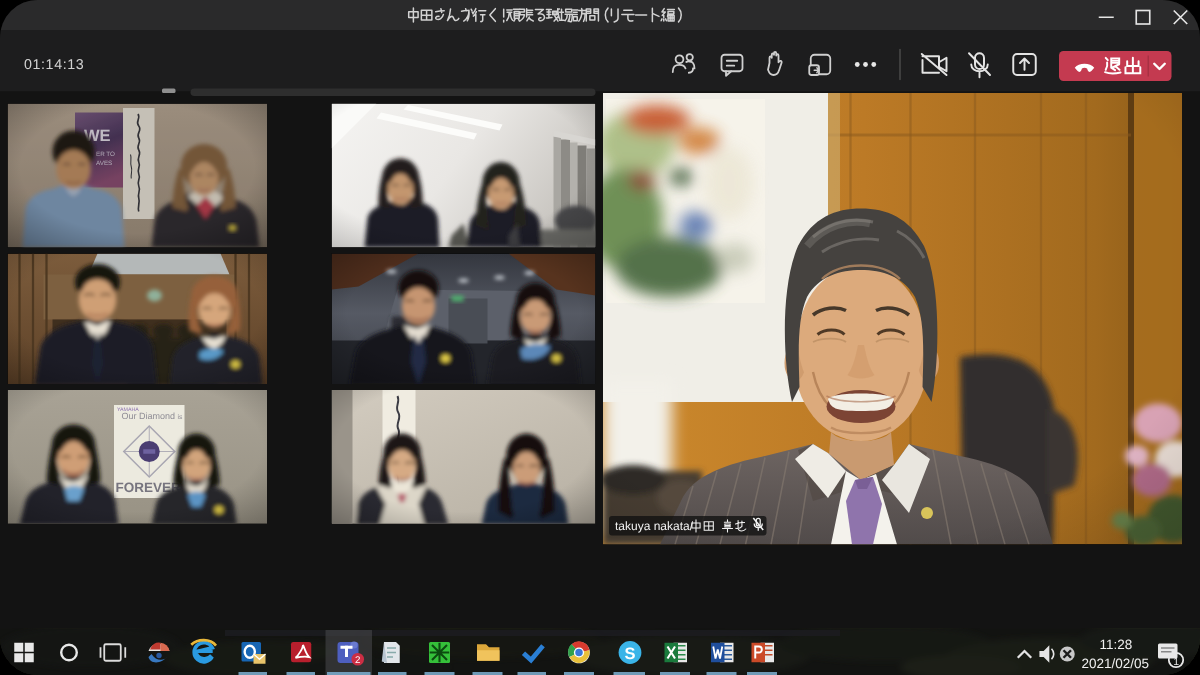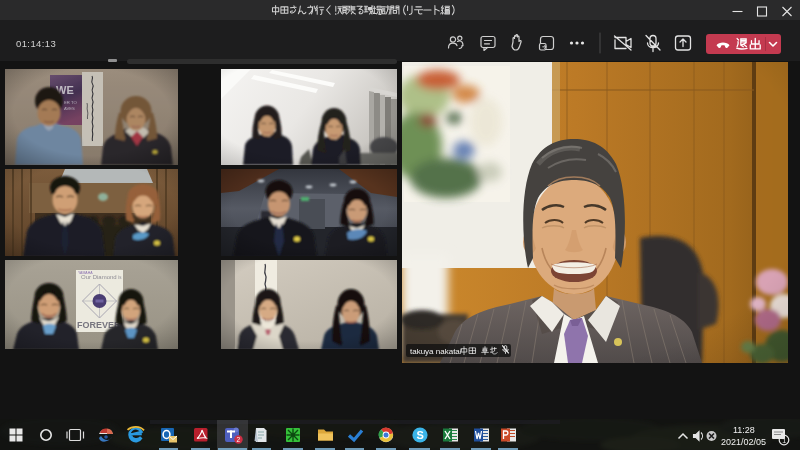--- a/index.html
+++ b/index.html
@@ -1,15 +1,15 @@
 <!DOCTYPE html>
 <html><head><meta charset="utf-8">
 <style>
 html,body{margin:0;padding:0;background:#000;}
-#screen{position:relative;width:800px;height:450px;overflow:hidden;background:#141414;font-family:"Liberation Sans",sans-serif;}
+#screen{position:relative;width:800px;height:450px;overflow:hidden;background:#141414;font-family:"Liberation Sans",sans-serif;border-radius:25px;}
 .abs{position:absolute;}
 #titlebar{left:0;top:0;width:800px;height:20px;background:#2a2a2b;}
 #toolbar{left:0;top:20px;width:800px;height:41px;background:#1d1d1e;}
 #stage{left:0;top:61px;width:800px;height:358px;background:#131313;}
 #taskbar{left:0;top:420px;width:800px;height:30px;background:#15150f;overflow:hidden;}
 #timer{left:16px;top:38px;color:#d2d2d2;font-size:9.5px;letter-spacing:0.4px;}
 .tile{background:#000;overflow:hidden;}
 #biglabel{left:406px;top:343.5px;width:105px;height:13px;background:rgba(17,17,17,0.78);border-radius:2px;color:#f0f0f0;font-size:8px;line-height:13px;white-space:nowrap;}
 </style></head>
 <body>

